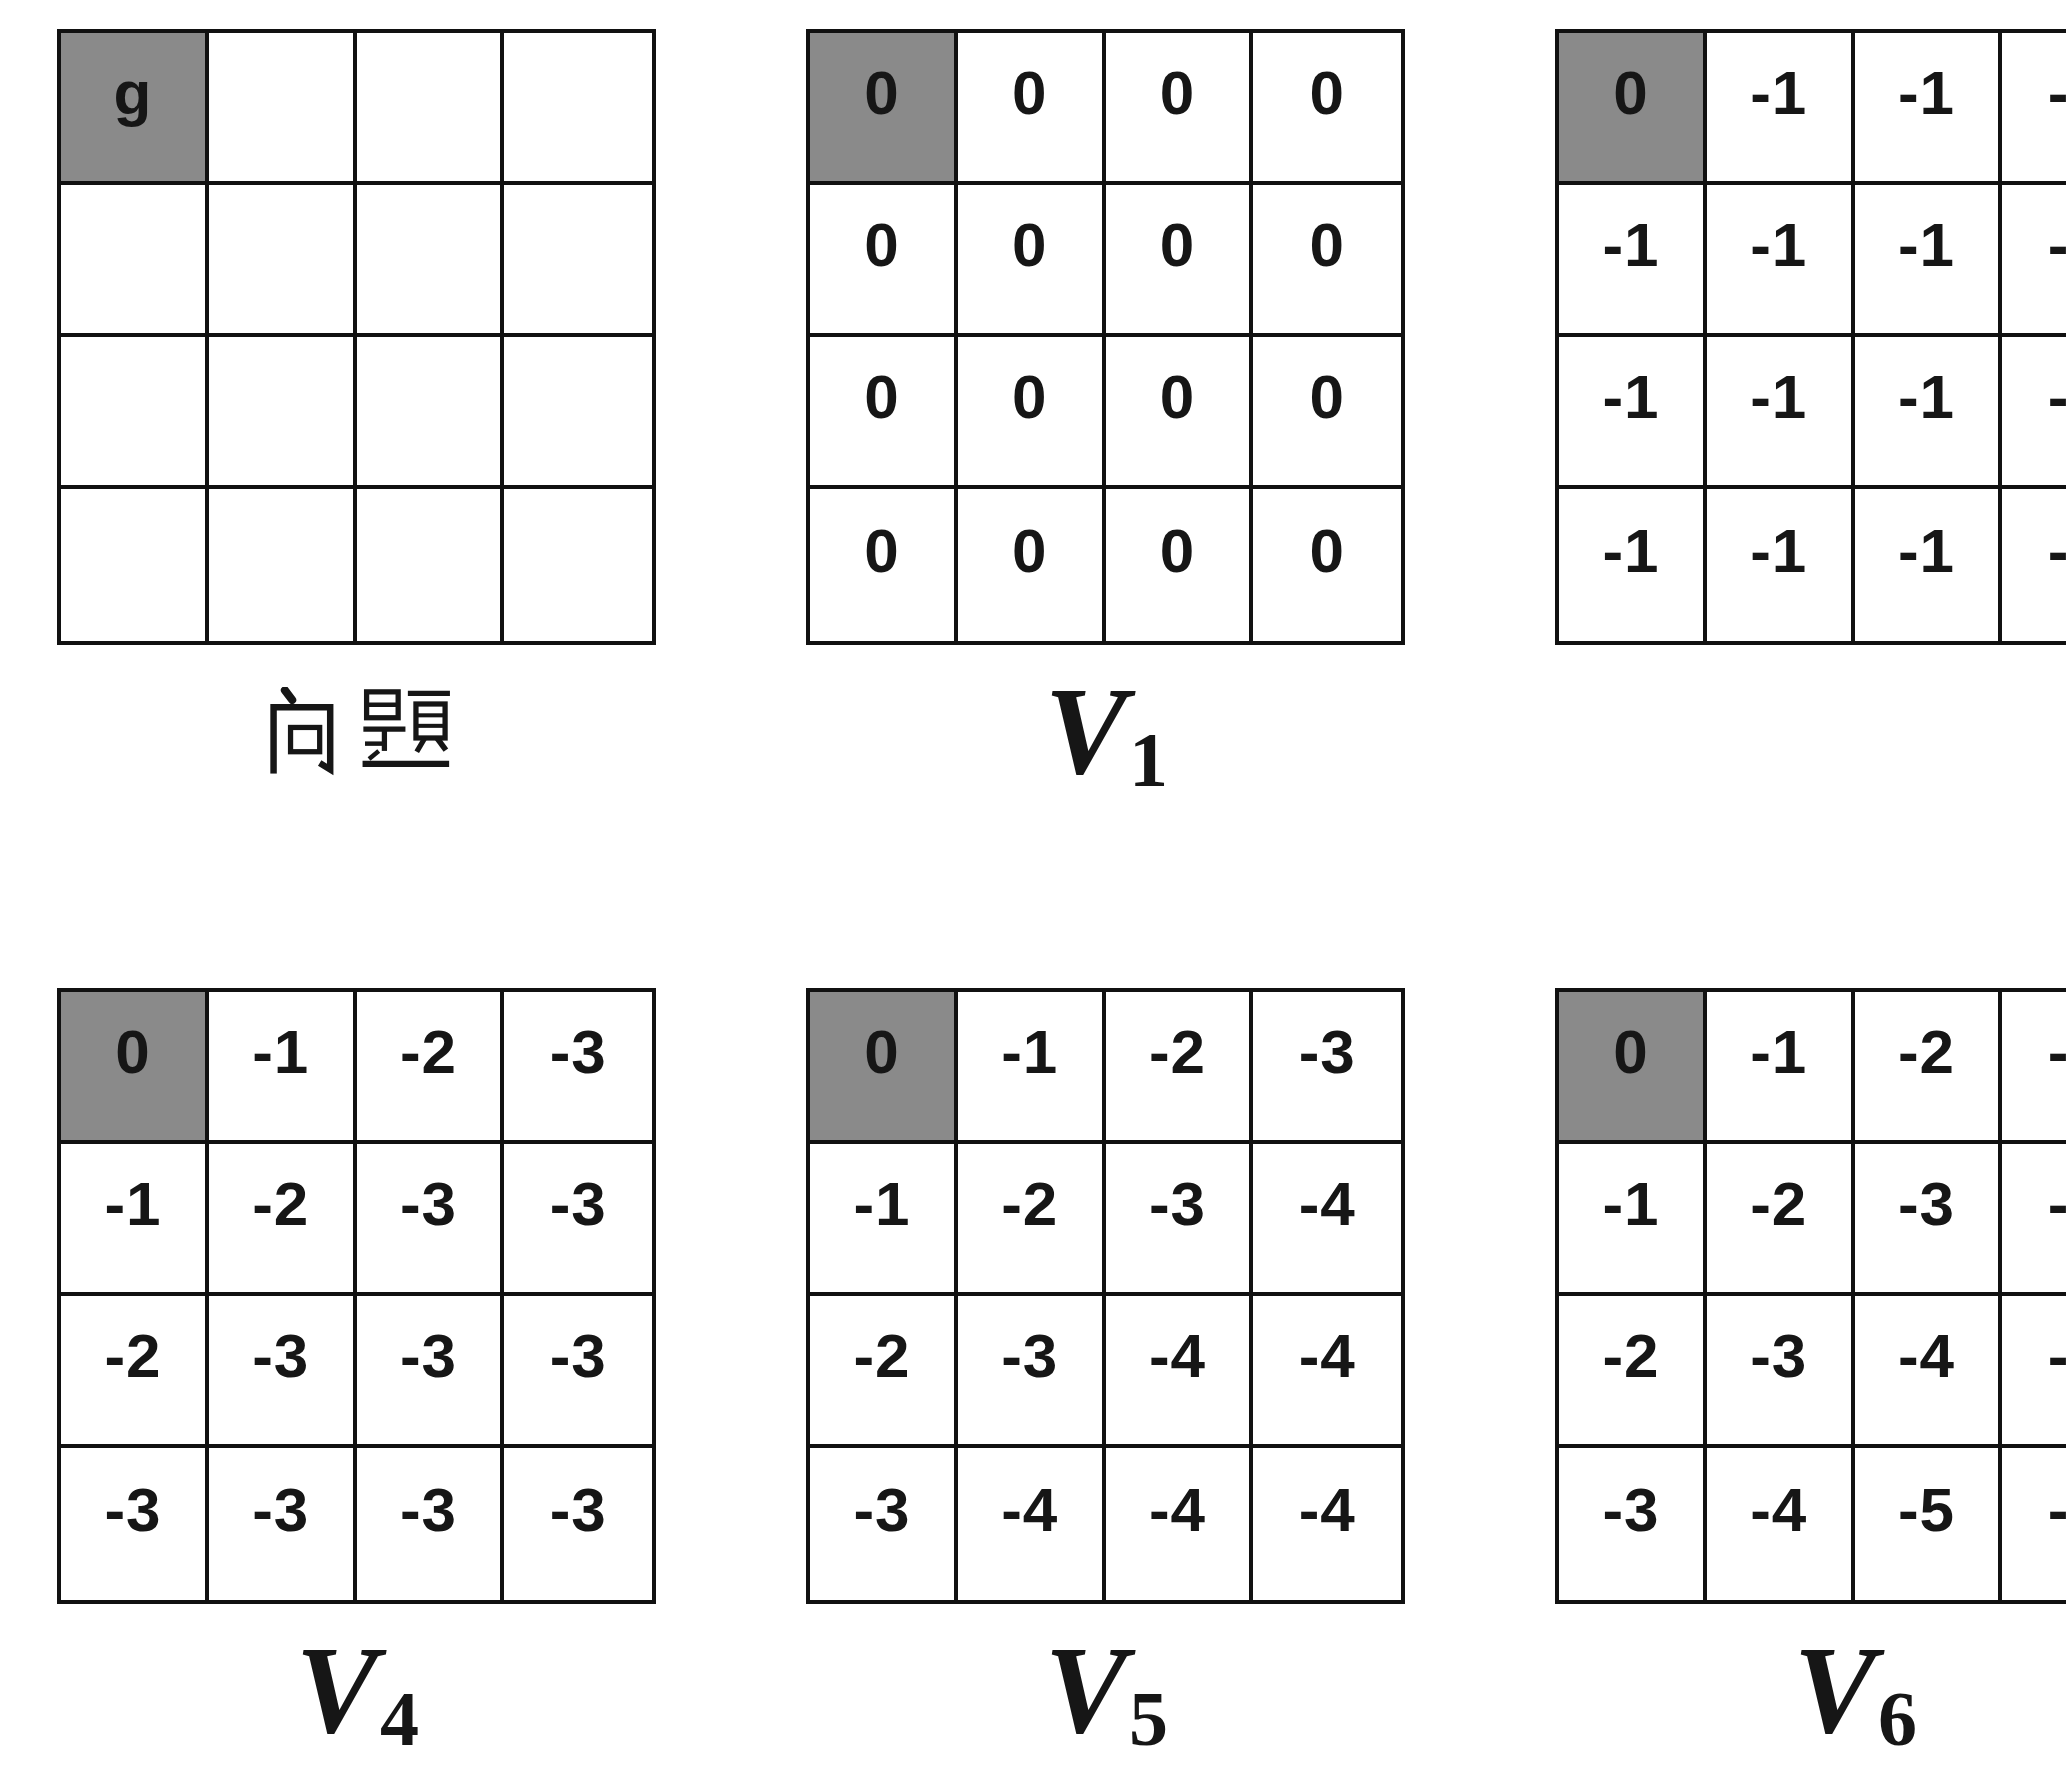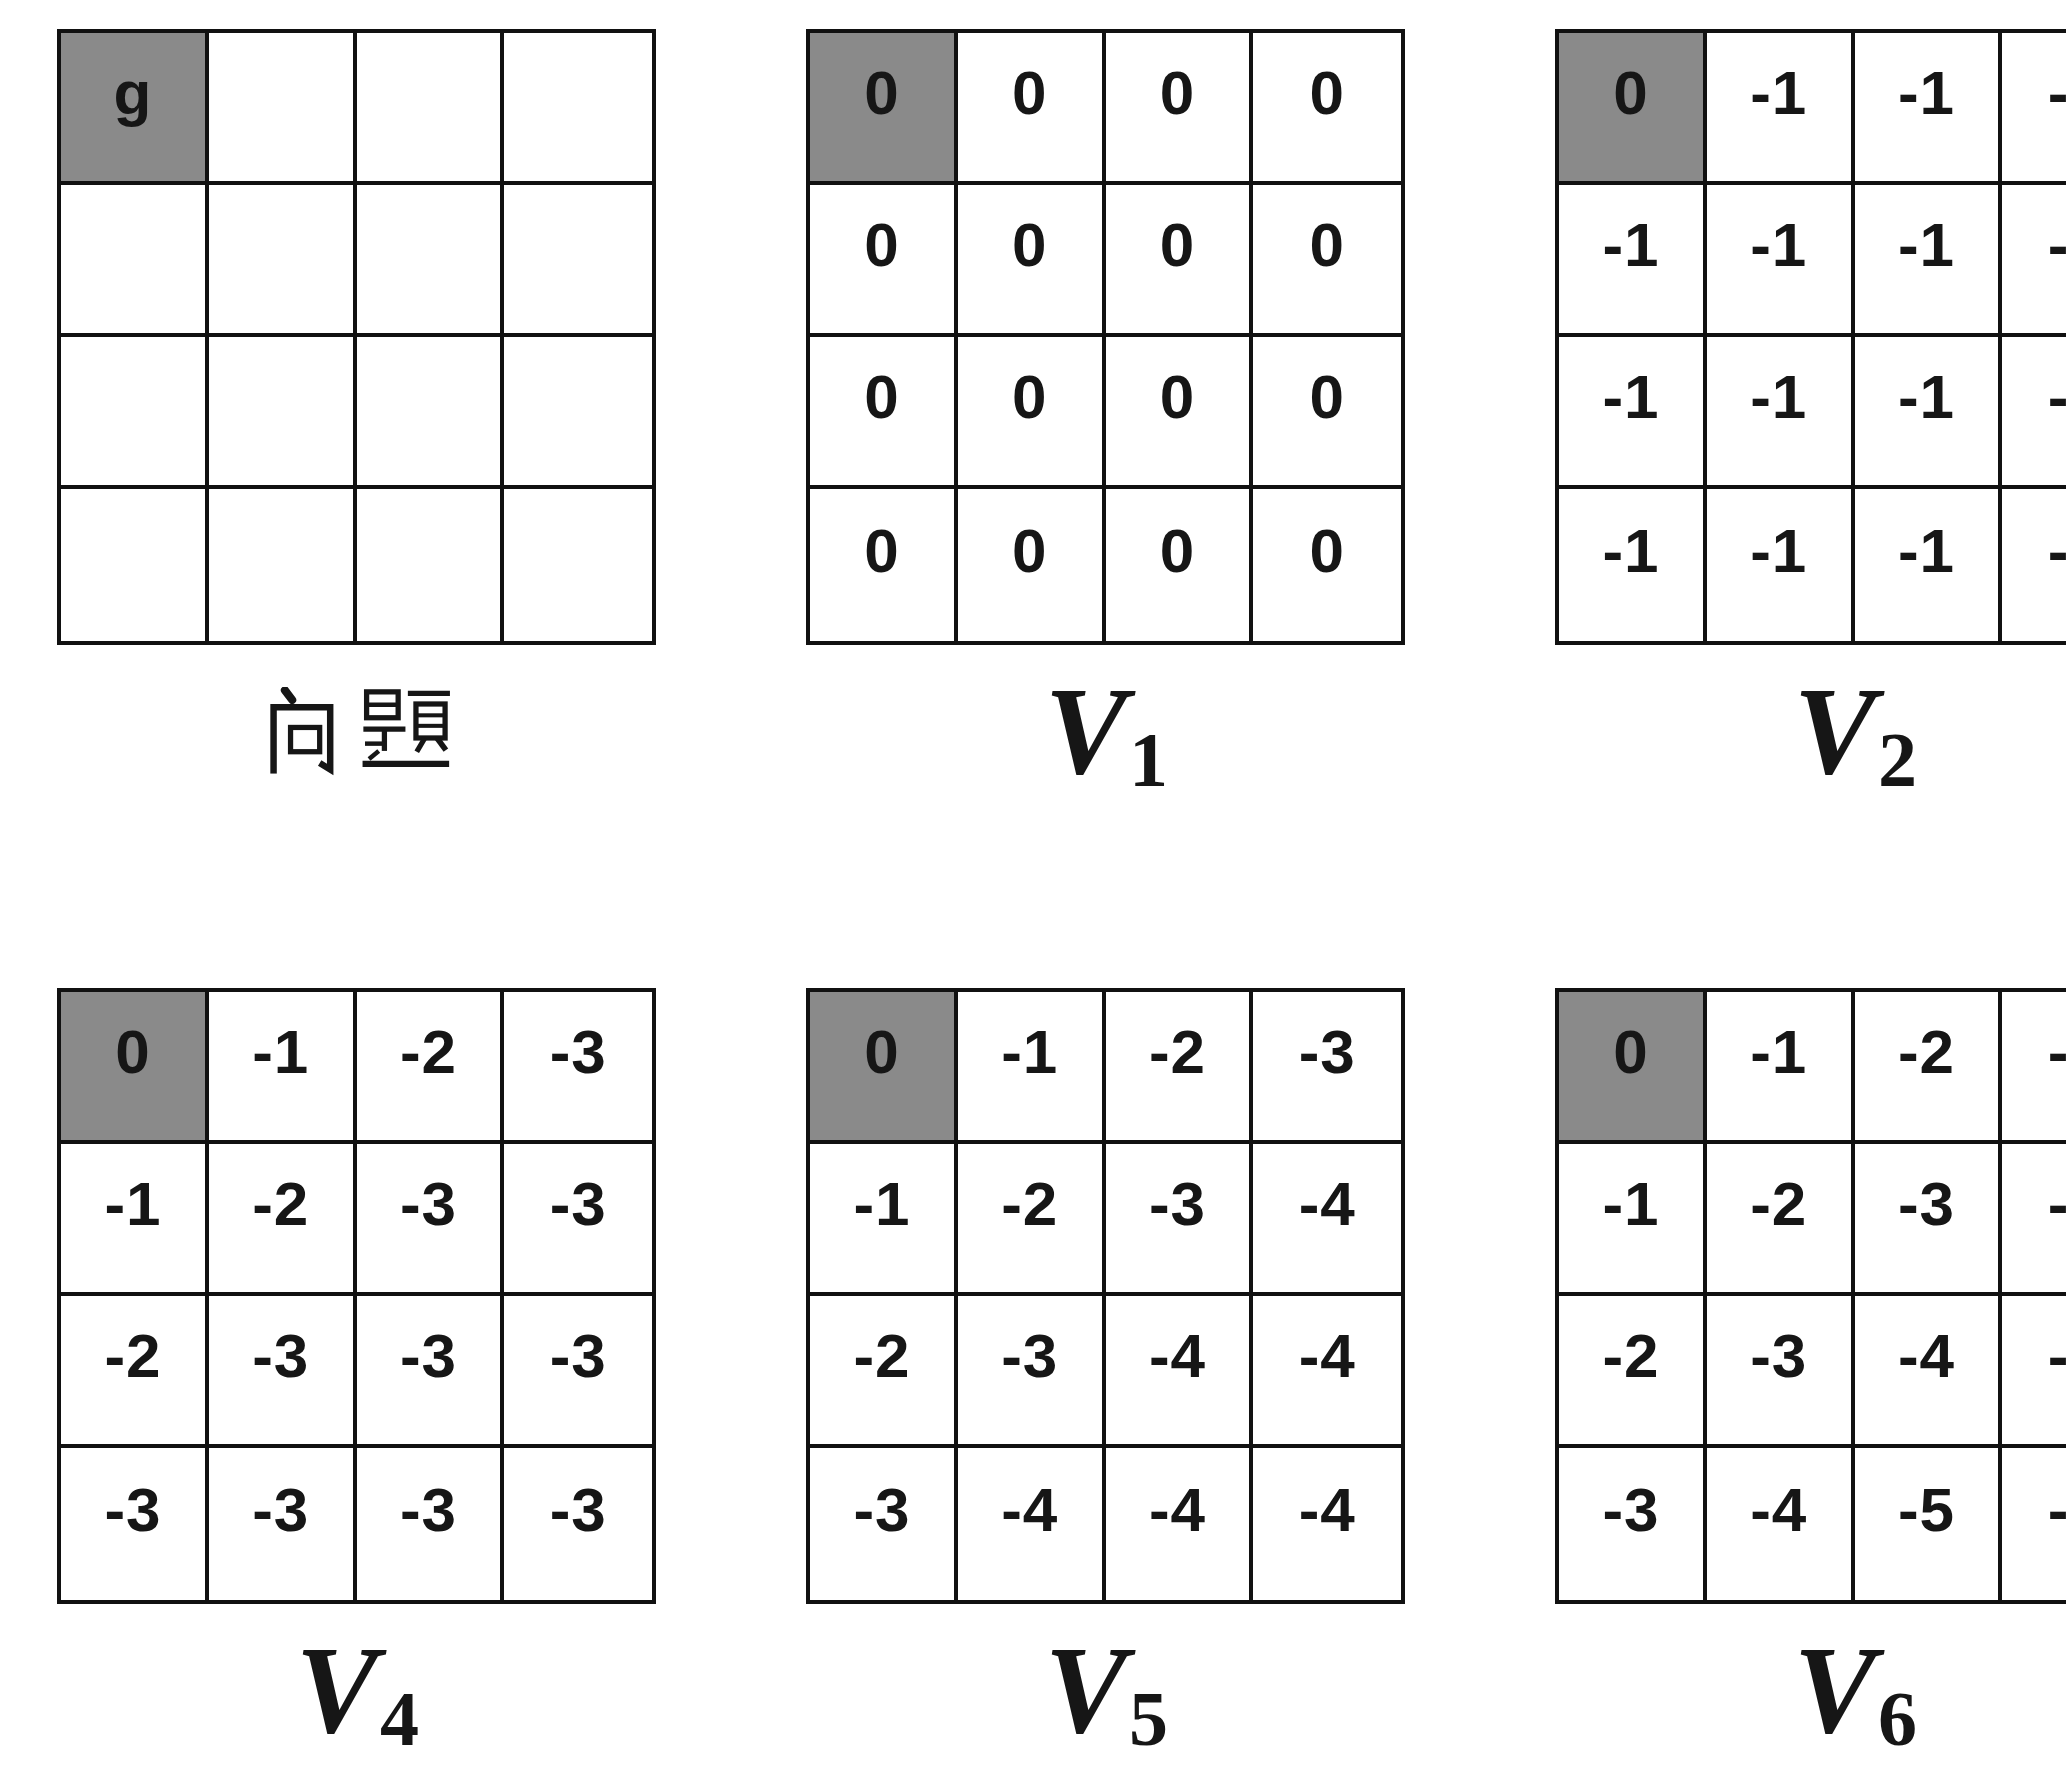--- a/index.html
+++ b/index.html
@@ -139,23 +139,20 @@
           <div class="cell">-1</div>
           <div class="cell">-1</div>
           <div class="cell">-1</div>
           <div class="cell">-1</div>
           <div class="cell">-1</div>
           <div class="cell">-1</div>
           <div class="cell">-1</div>
           <div class="cell">-1</div>
           <div class="cell">-1</div>
         </div>
-        <div class="label">
-          <span class="vlab"><span class="vbase">V</span><span class="vsub">2</span></span>
-        </div>
       </div>
     </div>
   <div class="row row-bottom" id="row-bottom">
       <div class="panel">
         <div class="grid">
           <div class="cell goal">0</div>
           <div class="cell">-1</div>
           <div class="cell">-2</div>
           <div class="cell">-3</div>
           <div class="cell">-1</div>

